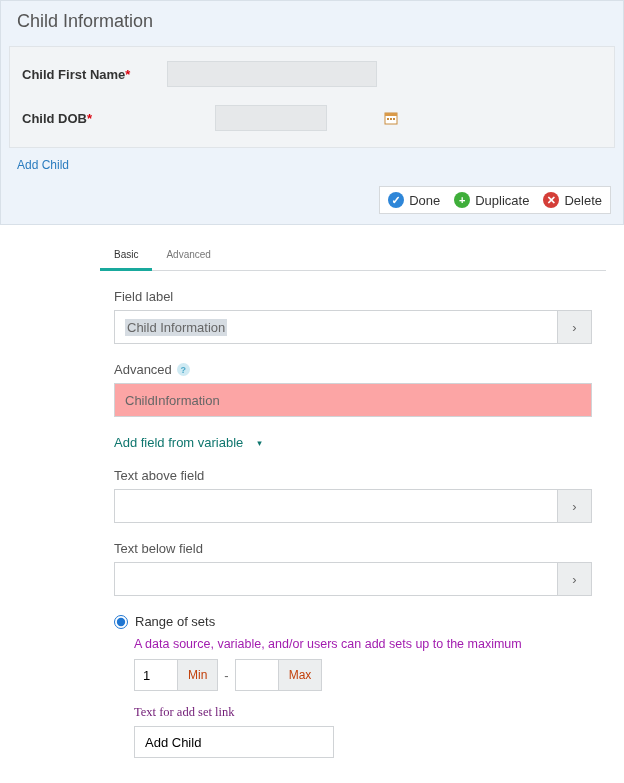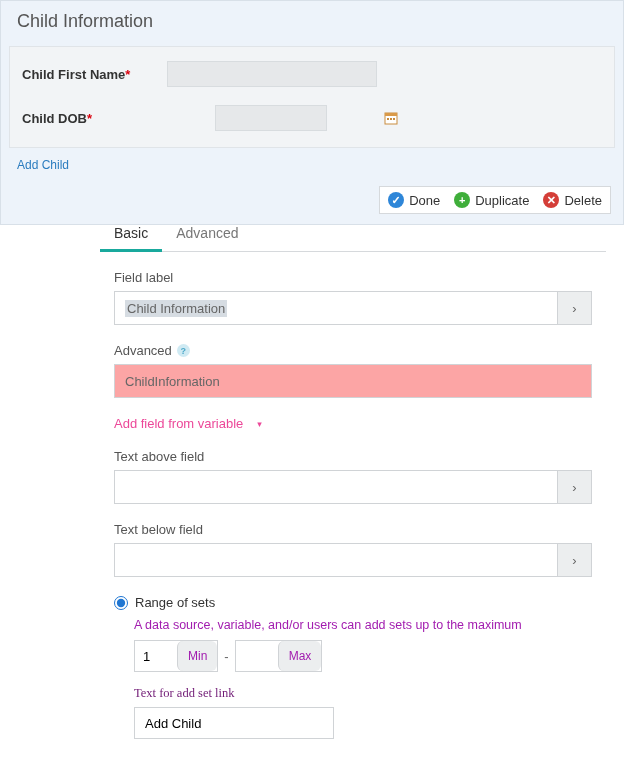--- a/index.html
+++ b/index.html
@@ -18,41 +18,41 @@
 .form-footer { display: flex; justify-content: flex-end; padding: 4px 12px 10px; }
 .btn-bar { background: #fff; border: 1px solid #d6d9dc; padding: 5px 8px; display: flex; gap: 14px; align-items: center; }
 .btn { display: inline-flex; align-items: center; gap: 5px; cursor: pointer; font-size: 13px; color: #333; }
 .btn .ci { width: 16px; height: 16px; border-radius: 50%; display: inline-flex; align-items: center; justify-content: center; color: #fff; font-size: 11px; font-weight: 700; }
 .ci.blue { background: #2e86d8; }
 .ci.green { background: #3fae3a; }
 .ci.red { background: #d43e38; }
 
 .panel { margin-left: 100px; margin-right: 18px; border-top: 0; }
 .tabs { display: flex; border-bottom: 1px solid #d6d9dc; }
-.tab { padding: 0 14px 8px; cursor: pointer; color: #777; font-size: 14px; }
+.tab { padding: 24px 14px 8px; cursor: pointer; color: #777; font-size: 10px; }
 .tab.active { color: #333; border-bottom: 3px solid #19a99d; margin-bottom: -1px; }
 .panel-body { padding: 18px 14px 8px; background: #fff; }
 .field-block { margin-bottom: 18px; }
 .field-lbl { color: #555; font-size: 13px; margin-bottom: 6px; display: flex; align-items: center; gap: 5px; }
 .help-ic { width: 13px; height: 13px; border-radius: 50%; background: #cfeaf3; color: #4ca8c9; font-size: 9px; display: inline-flex; align-items: center; justify-content: center; font-weight: 700; }
 .row-input { display: flex; }
 .row-input input, .ro-input { flex: 1; height: 34px; border: 1px solid #d0d3d6; padding: 0 10px; font-size: 13px; background: #fff; color: #333; }
 .row-input .expand { width: 34px; height: 34px; background: #eceeef; border: 1px solid #d0d3d6; border-left: 0; display: flex; align-items: center; justify-content: center; cursor: pointer; color: #666; }
 .ro-input { background: #fca5a5; width: 100%; display: flex; align-items: center; color: #666; }
 .hl { background: #d6dce2; padding: 1px 2px; }
-.link-sm { color: #ec4899; font-size: 13px; cursor: pointer; display: inline-flex; align-items: center; gap: 14px; margin-bottom: 18px; }
+.link-sm { color: #0f766e; font-size: 13px; cursor: pointer; display: inline-flex; align-items: center; gap: 14px; margin-bottom: 18px; }
 .caret { font-size: 9px; }
 .opt-row { display: flex; align-items: center; gap: 7px; margin-bottom: 8px; font-size: 13px; color: #333; }
 .opt-row input[type=radio] { width: 14px; height: 14px; accent-color: #1f76d2; }
 .indent { margin-left: 20px; }
 .hint { color: #a21caf; font-size: 12.5px; margin-bottom: 8px; }
 .minmax { display: flex; align-items: center; gap: 6px; margin-bottom: 14px; }
 .mm-wrap { display: flex; border: 1px solid #d0d3d6; }
 .mm-wrap input { width: 42px; height: 30px; border: 0; text-align: left; padding: 0 8px; font-size: 13px; }
-.mm-lbl { background: #eceeef; color: #a21caf; font-size: 12px; padding: 0 10px; display: flex; align-items: center; border-left: 1px solid #d0d3d6; border-radius: 6px; }
+.mm-lbl { background: #eceeef; color: #c2410c; font-size: 12px; padding: 0 10px; display: flex; align-items: center; border-left: 1px solid #d0d3d6; }
 .dash { color: #666; }
 .single-input { width: 200px; height: 32px; border: 1px solid #d0d3d6; padding: 0 10px; font-size: 13px; }
 .sub-lbl { color: #701a75; font-size: 12.5px; margin-bottom: 6px; font-family: Liberation Serif, serif; }
 </style>
 </head>
 <body>
 
 <div class="form-section">
   <div class="form-header">Child Information</div>
   <div class="form-body">

